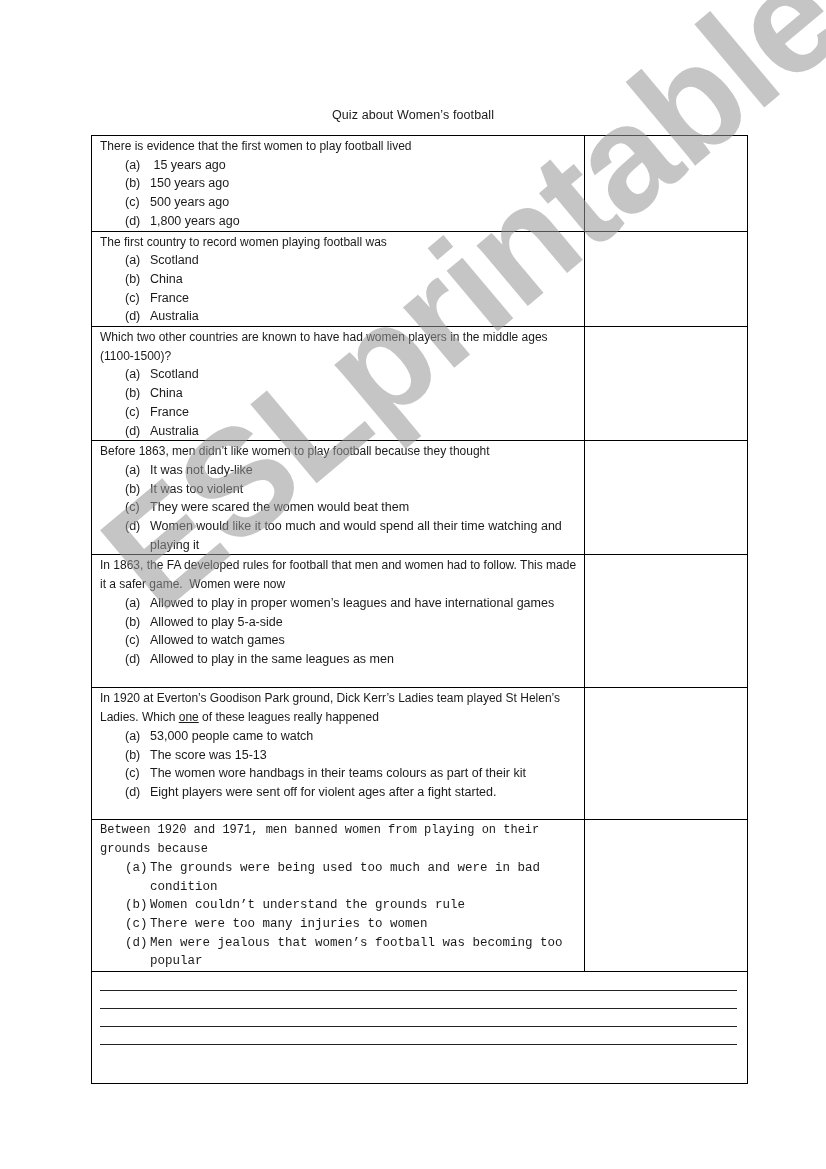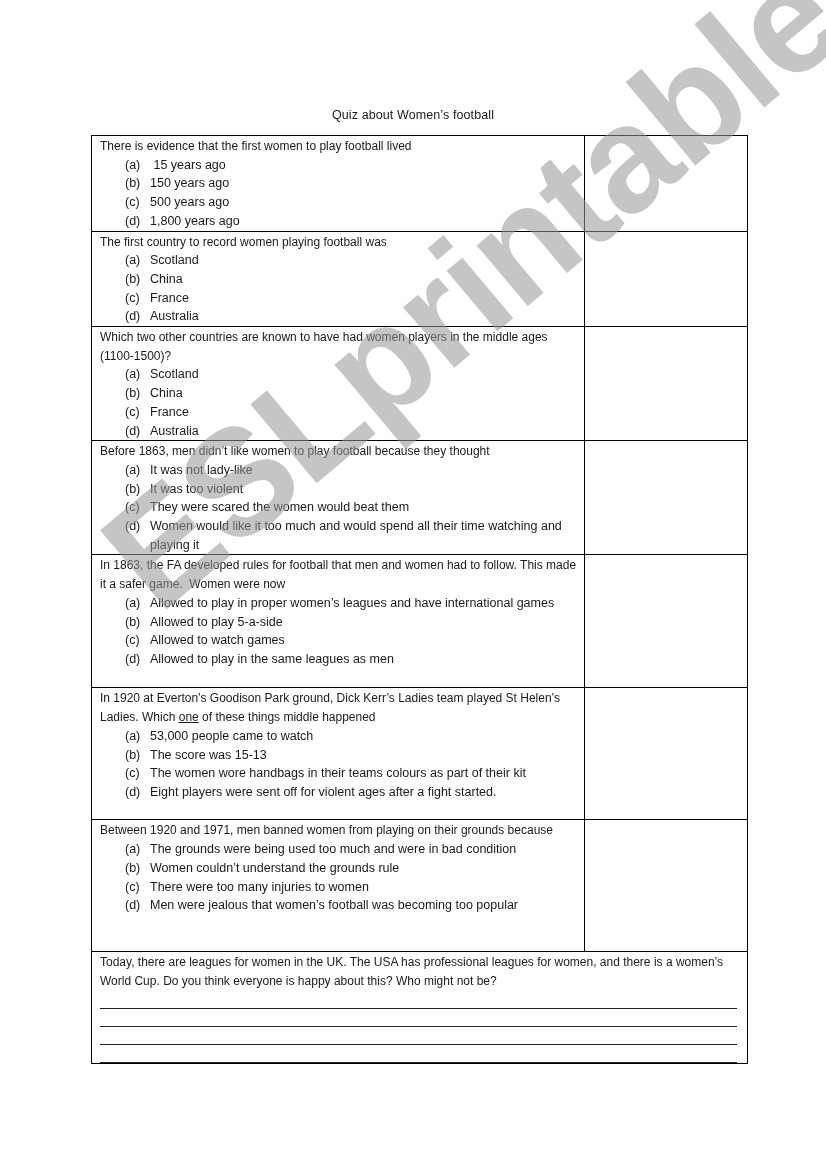--- a/index.html
+++ b/index.html
@@ -24,21 +24,21 @@
   .q-text { font-size: 12px; line-height: 18.7px; }
   .opt { display: flex; font-size: 12.5px; line-height: 18.7px; padding-left: 25px; }
   .opt .letter { width: 25px; flex: 0 0 25px; }
   .opt .text { flex: 1; }
   .q1 td { height: 93px; }
   .q2 td { height: 93px; }
   .q3 td { height: 112px; }
   .q4 td { height: 111px; }
   .q5 td { height: 131px; }
   .q6 td { height: 130px; }
-  .q7 td { height: 130px; }
+  .q7 td { height: 130px; font-family: Liberation Mono, monospace; }
   td.final-cell { padding: 1px 8px 0 8px !important; height: 110px; }
   .answer-line {
     border-bottom: 1.2px solid #222; height: 17px; margin-right: 2px;
   }
   u.emph { text-decoration: underline; text-align: right; }
   .watermark {
     position: absolute; left: 70px; top: 510px;
     font-family: "Liberation Sans", "DejaVu Sans", sans-serif;
     font-weight: bold; font-size: 150px; color: rgba(150,150,150,0.55);
     transform: rotate(-40deg); transform-origin: left top;
@@ -163,21 +163,21 @@
         <div class="opt">
             <span class="letter">(d)</span>
             <span class="text">Allowed to play in the same leagues as men</span>
           </div>
       </td>
       <td class="ans-cell"></td>
     </tr>
 
     <tr class="q6">
       <td class="q-cell">
-        <div class="q-text"><span>In 1920 at Everton’s Goodison Park ground, Dick Kerr’s Ladies team played St Helen’s Ladies. Which </span><u class="emph">one</u><span> of these things middle happened</span></div>
+        <div class="q-text"><span>In 1920 at Everton’s Goodison Park ground, Dick Kerr’s Ladies team played St Helen’s Ladies. Which </span><u class="emph">one</u><span> of these leagues really happened</span></div>
         <div class="opt">
             <span class="letter">(a)</span>
             <span class="text">53,000 people came to watch</span>
           </div>
         <div class="opt">
             <span class="letter">(b)</span>
             <span class="text">The score was 15-13</span>
           </div>
         <div class="opt">
             <span class="letter">(c)</span>
@@ -209,21 +209,20 @@
         <div class="opt">
             <span class="letter">(d)</span>
             <span class="text">Men were jealous that women’s football was becoming too popular</span>
           </div>
       </td>
       <td class="ans-cell"></td>
     </tr>
 
     <tr>
       <td class="final-cell" colspan="2">
-        <div class="q-text">Today, there are leagues for women in the UK. The USA has professional leagues for women, and there is a women’s World Cup. Do you think everyone is happy about this? Who might not be?</div>
         <div class="answer-line"></div>
         <div class="answer-line"></div>
         <div class="answer-line"></div>
         <div class="answer-line"></div>
       </td>
     </tr>
   </tbody>
 </table>
 
 <div class="watermark">ESLprintables.com</div>

